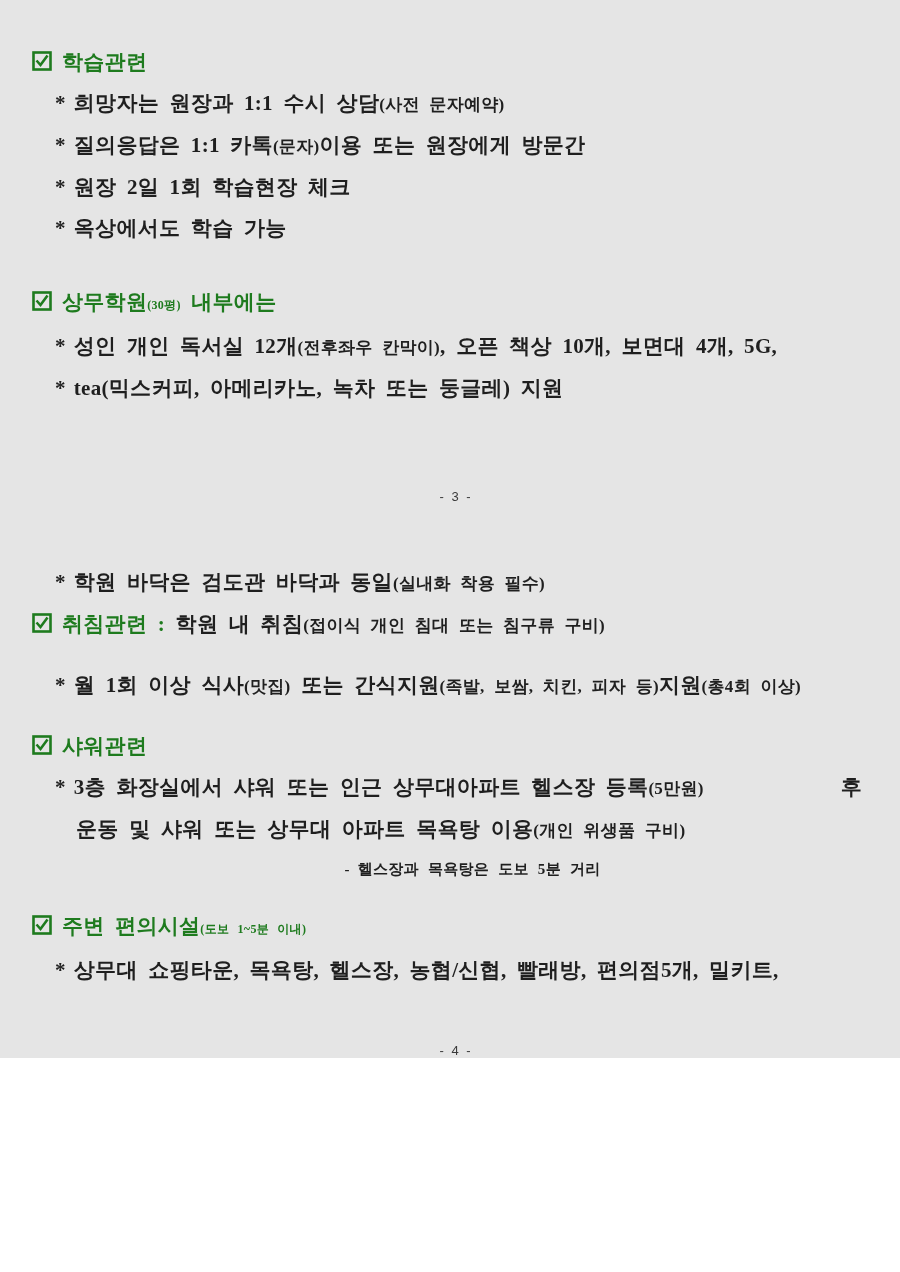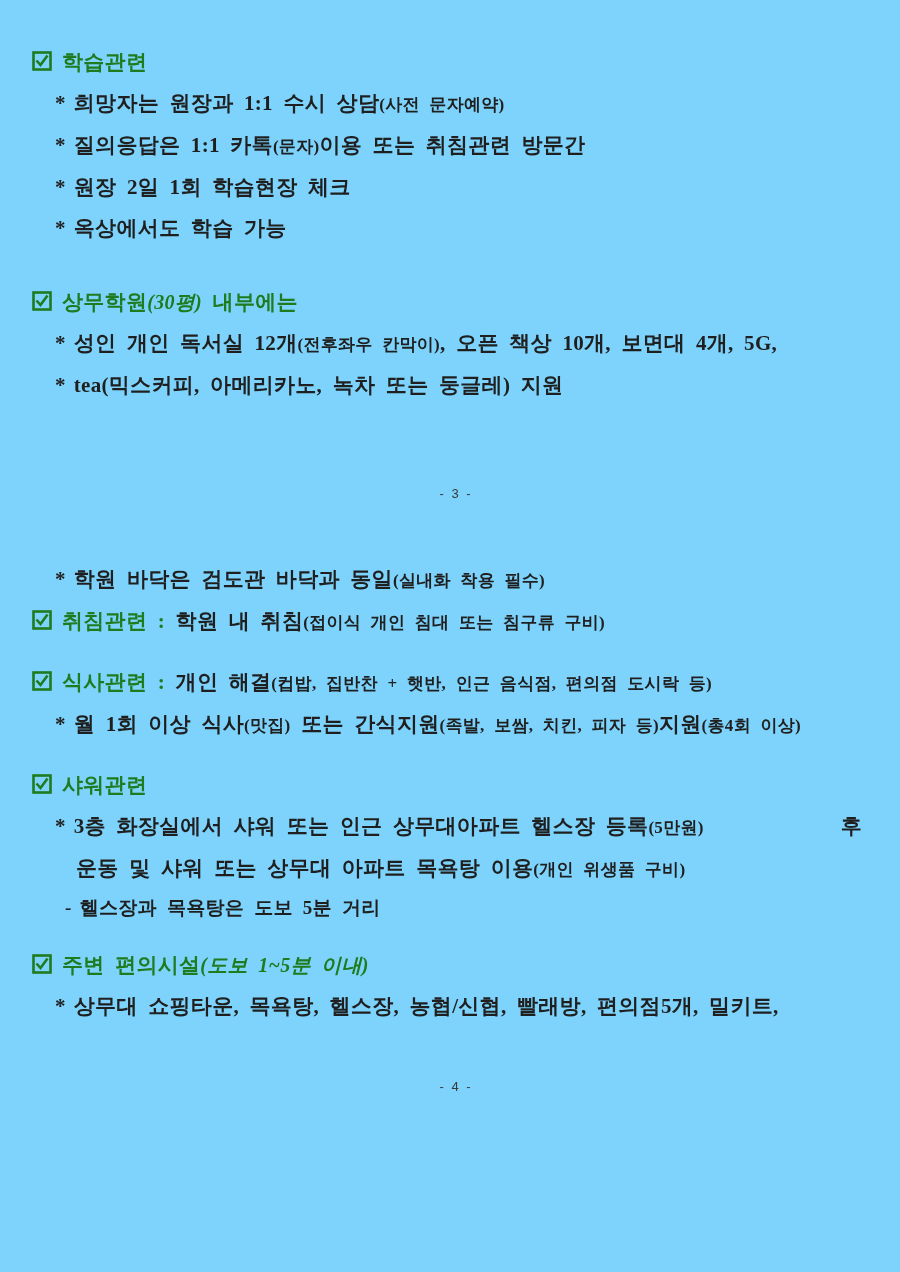--- a/index.html
+++ b/index.html
@@ -1,44 +1,44 @@
 <!DOCTYPE html>
 <html><head>
 <meta charset="utf-8">
 <style>
   html, body { margin: 0; padding: 0; background: #ffffff; }
   .page {
-    width: 900px; height: 1272px;
-    background: #7dd3fc;
+    width: 900px; height: 1058px;
+    background: #e5e5e5;
     box-sizing: border-box;
     overflow: hidden;
     font-family: "Liberation Serif", "DejaVu Serif", serif;
     color: #1f1f1f;
   }
   .doc-body { padding: 42px 20px 0 32px; }
   .doc-page-3 .section { margin-bottom: 33px; }
   .doc-page-4 .section { margin-bottom: 19px; }
   .line {
     font-size: 21px;
     line-height: 41px;
     min-height: 41px;
     font-weight: 600;
     white-space: pre;
     letter-spacing: 0.3px;
     word-spacing: 5px;
   }
   .line.header { font-weight: 700; }
   .line.bullet { padding-left: 23px; }
   .line.cont   { padding-left: 44px; }
-  .line.dash   { padding-left: 33px; font-size: 19px; line-height: 36px; min-height: 36px; }
+  .line.dash   { padding-left: 33px; font-size: 15px; line-height: 36px; min-height: 36px; text-align: center; }
   .marker { margin-right: 8px; }
   .seg.n  { }
   .seg.sm { font-size: 17px; }
   .seg.green    { color: #1e7b1e; font-weight: 700; }
-  .seg.green-sm { color: #1e7b1e; font-weight: 700; font-size: 20px; font-style: italic; }
+  .seg.green-sm { color: #1e7b1e; font-weight: 700; font-size: 12px; }
   .checkbox {
     display: inline-block;
     width: 20px; height: 20px;
     margin-right: 10px;
     vertical-align: -2px;
   }
   .footer {
     text-align: center;
     font-family: "Liberation Sans", "DejaVu Sans", sans-serif;
     font-size: 13px;
@@ -55,21 +55,21 @@
 
 <div class="page">
   <div class="doc-body">
       <div class="doc-page doc-page-3">
         <div class="section">
           <div class="line header"><span class="checkbox"><svg width="20" height="20" viewBox="0 0 20 20">
                 <rect x="1.5" y="1.5" width="17" height="17" fill="none" stroke="#1e7b1e" stroke-width="2.6"></rect>
                 <path d="M4.5 9.5 L8.5 14 L15.5 4.5" fill="none" stroke="#1e7b1e" stroke-width="2.6"></path>
               </svg></span><span class="seg green">학습관련</span></div>
           <div class="line bullet"><span class="marker">*</span><span class="seg n">희망자는 원장과 1:1 수시 상담</span><span class="seg sm">(사전 문자예약)</span></div>
-          <div class="line bullet"><span class="marker">*</span><span class="seg n">질의응답은 1:1 카톡</span><span class="seg sm">(문자)</span><span class="seg n">이용 또는 취침관련 방문간</span></div>
+          <div class="line bullet"><span class="marker">*</span><span class="seg n">질의응답은 1:1 카톡</span><span class="seg sm">(문자)</span><span class="seg n">이용 또는 원장에게 방문간</span></div>
           <div class="line bullet"><span class="marker">*</span><span class="seg n">원장 2일 1회 학습현장 체크</span></div>
           <div class="line bullet"><span class="marker">*</span><span class="seg n">옥상에서도 학습 가능</span></div>
         </div>
         <div class="section">
           <div class="line header"><span class="checkbox"><svg width="20" height="20" viewBox="0 0 20 20">
                 <rect x="1.5" y="1.5" width="17" height="17" fill="none" stroke="#1e7b1e" stroke-width="2.6"></rect>
                 <path d="M4.5 9.5 L8.5 14 L15.5 4.5" fill="none" stroke="#1e7b1e" stroke-width="2.6"></path>
               </svg></span><span class="seg green">상무학원</span><span class="seg green-sm">(30평)</span><span class="seg green"> 내부에는</span></div>
           <div class="line bullet"><span class="marker">*</span><span class="seg n">성인 개인 독서실 12개</span><span class="seg sm">(전후좌우 칸막이)</span><span class="seg n">, 오픈 책상 10개, 보면대 4개, 5G,</span></div>
           <div class="line bullet"><span class="marker">*</span><span class="seg n">tea(믹스커피, 아메리카노, 녹차 또는 둥글레) 지원</span></div>
@@ -78,24 +78,20 @@
       </div>
       <div class="doc-page doc-page-4">
         <div class="section">
           <div class="line bullet"><span class="marker">*</span><span class="seg n">학원 바닥은 검도관 바닥과 동일</span><span class="seg sm">(실내화 착용 필수)</span></div>
           <div class="line header"><span class="checkbox"><svg width="20" height="20" viewBox="0 0 20 20">
                 <rect x="1.5" y="1.5" width="17" height="17" fill="none" stroke="#1e7b1e" stroke-width="2.6"></rect>
                 <path d="M4.5 9.5 L8.5 14 L15.5 4.5" fill="none" stroke="#1e7b1e" stroke-width="2.6"></path>
               </svg></span><span class="seg green">취침관련 : </span><span class="seg n">학원 내 취침</span><span class="seg sm">(접이식 개인 침대 또는 침구류 구비)</span></div>
         </div>
         <div class="section">
-          <div class="line header"><span class="checkbox"><svg width="20" height="20" viewBox="0 0 20 20">
-                <rect x="1.5" y="1.5" width="17" height="17" fill="none" stroke="#1e7b1e" stroke-width="2.6"></rect>
-                <path d="M4.5 9.5 L8.5 14 L15.5 4.5" fill="none" stroke="#1e7b1e" stroke-width="2.6"></path>
-              </svg></span><span class="seg green">식사관련 : </span><span class="seg n">개인 해결</span><span class="seg sm">(컵밥, 집반찬 + 햇반, 인근 음식점, 편의점 도시락 등)</span></div>
           <div class="line bullet"><span class="marker">*</span><span class="seg n">월 1회 이상 식사</span><span class="seg sm">(맛집)</span><span class="seg n"> 또는 간식지원</span><span class="seg sm">(족발, 보쌈, 치킨, 피자 등)</span><span class="seg n">지원</span><span class="seg sm">(총4회 이상)</span></div>
         </div>
         <div class="section">
           <div class="line header"><span class="checkbox"><svg width="20" height="20" viewBox="0 0 20 20">
                 <rect x="1.5" y="1.5" width="17" height="17" fill="none" stroke="#1e7b1e" stroke-width="2.6"></rect>
                 <path d="M4.5 9.5 L8.5 14 L15.5 4.5" fill="none" stroke="#1e7b1e" stroke-width="2.6"></path>
               </svg></span><span class="seg green">샤워관련</span></div>
           <div class="line bullet"><span class="marker">*</span><span class="seg n">3층 화장실에서 샤워 또는 인근 상무대아파트 헬스장 등록</span><span class="seg sm">(5만원)</span><span class="seg n">             후</span></div>
           <div class="line cont"><span class="seg n">운동 및 샤워 또는 상무대 아파트 목욕탕 이용</span><span class="seg sm">(개인 위생품 구비)</span></div>
           <div class="line dash"><span class="marker">-</span><span class="seg n">헬스장과 목욕탕은 도보 5분 거리</span></div>

